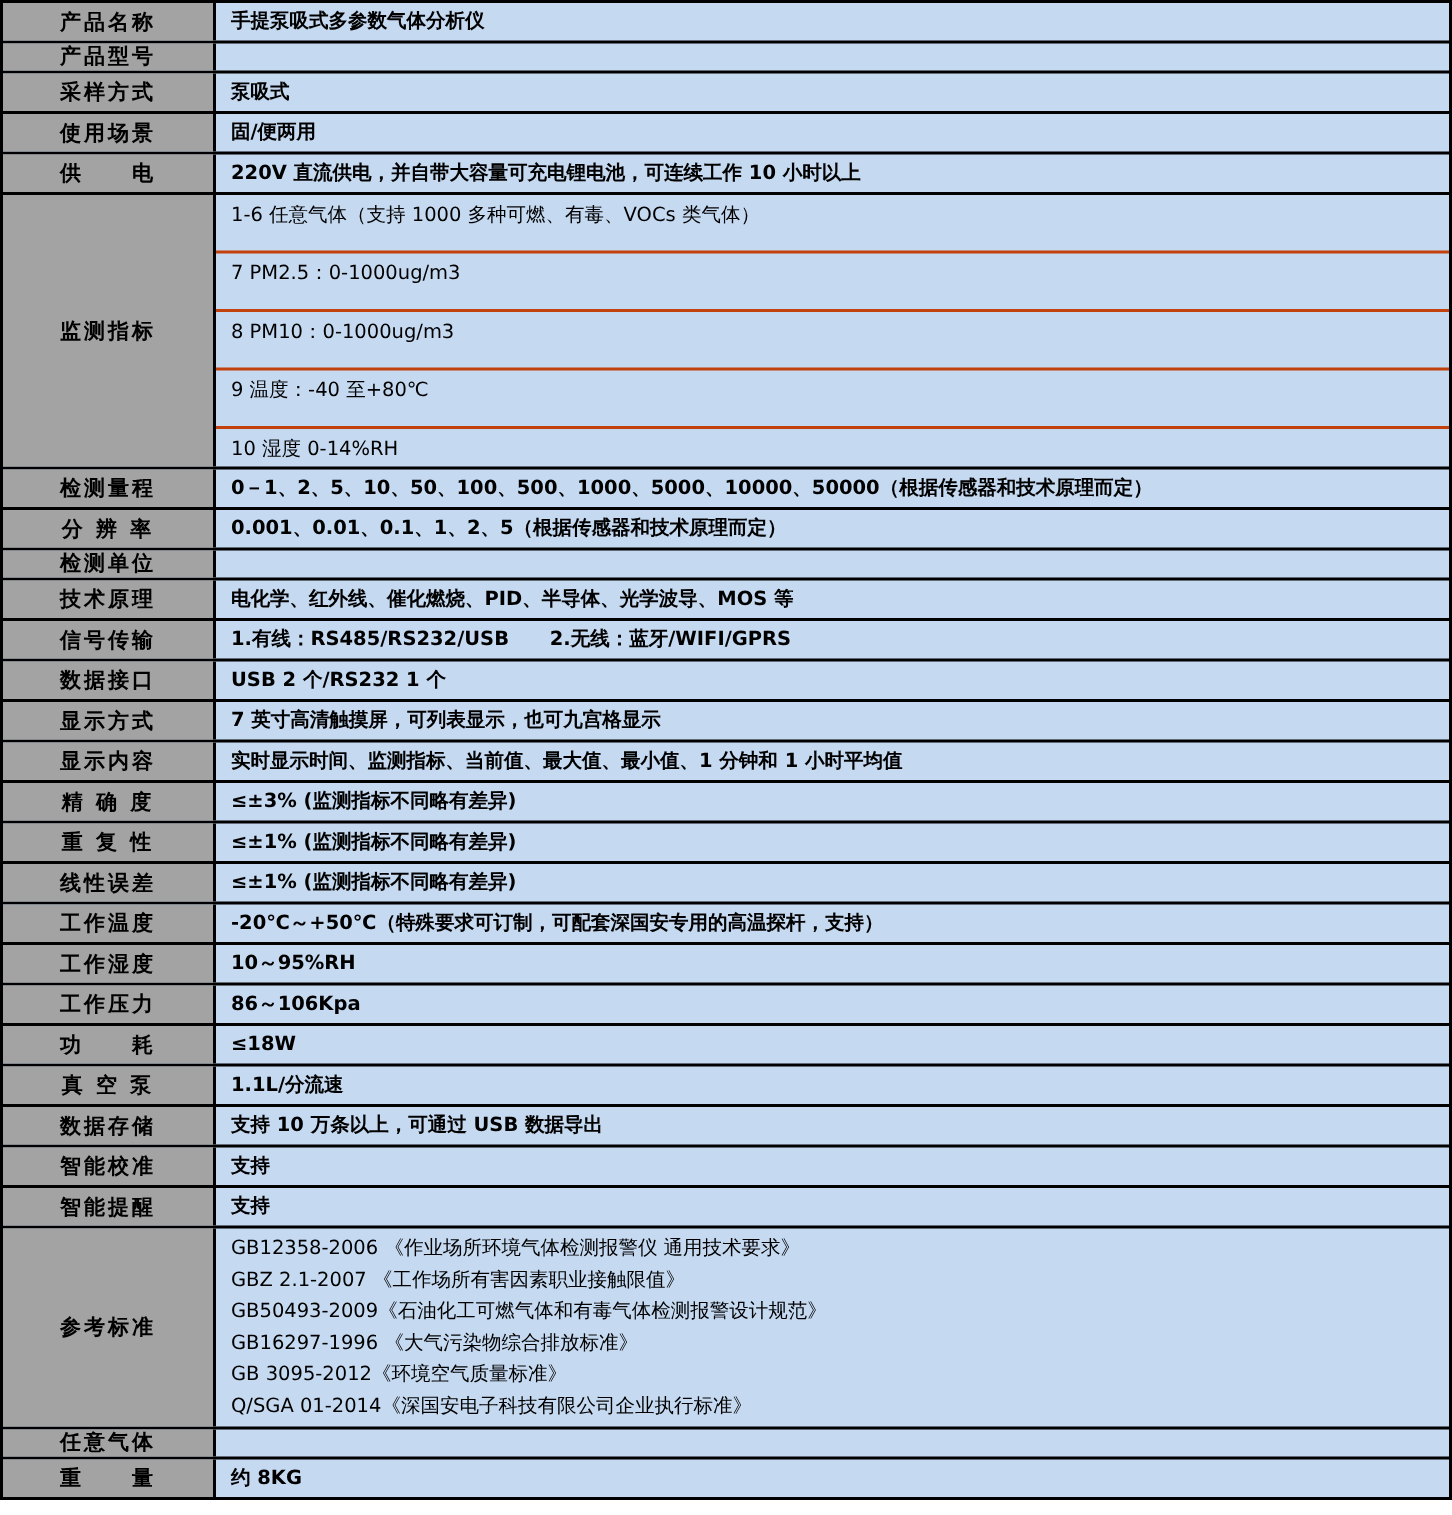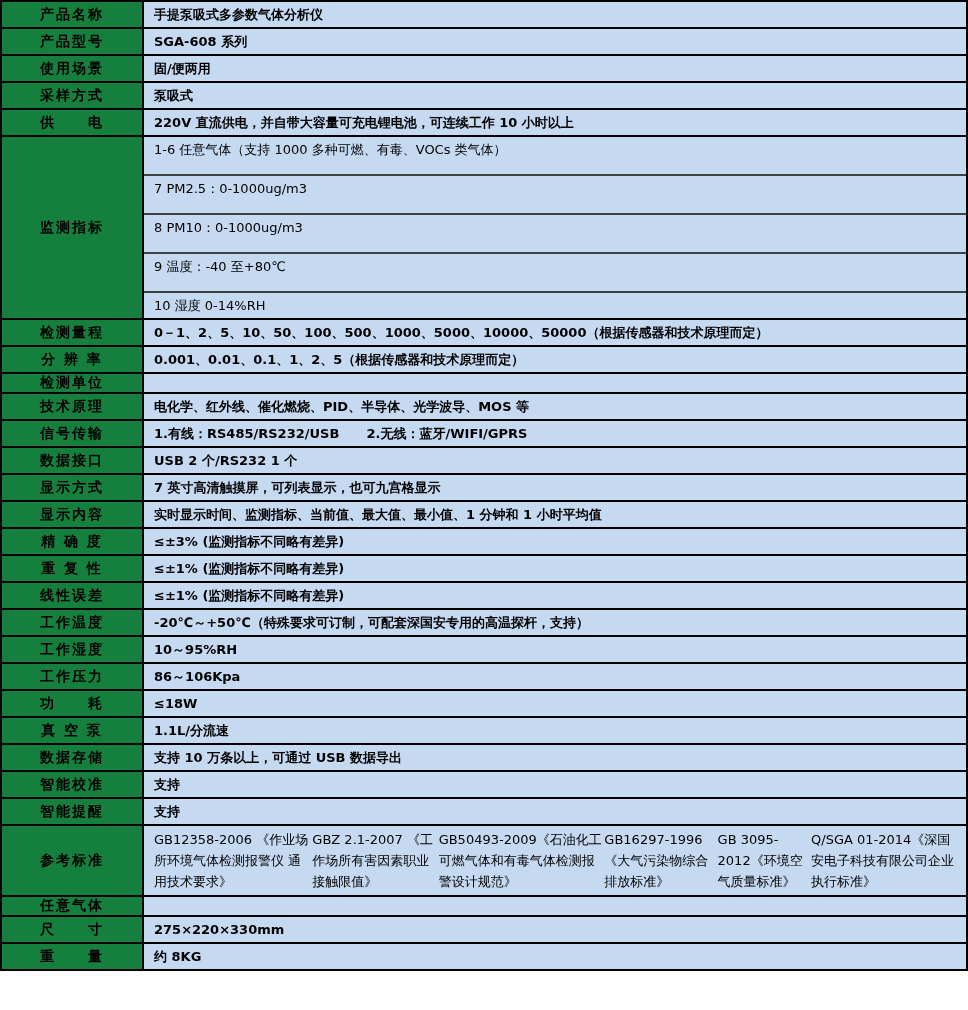--- a/index.html
+++ b/index.html
@@ -11,21 +11,21 @@
   .spec-table {
     width: 964px;
     border: 2px solid #000000;
     background: #C5D9F1;
   }
   .row { display: flex; border-top: 2px solid #000000; }
   .row:first-child { border-top: none; }
   .label-cell {
     flex: 0 0 136px;
     width: 136px;
-    background: #15803d;
+    background: #a3a3a3;
     border-right: 2px solid #000000;
     display: flex;
     align-items: center;
     justify-content: center;
     text-align: center;
     font-weight: bold;
     font-size: 14px;
     letter-spacing: 2px;
     padding: 0 2px;
     white-space: pre-wrap;
@@ -36,63 +36,62 @@
     display: flex;
     align-items: center;
     padding: 0 10px;
     font-size: 13px;
     white-space: pre-wrap;
     line-height: 17px;
     font-weight: bold;
   }
   .subrows { flex: 1 1 auto; display: flex; flex-direction: column; gap: 12px; }
   .subrow {
-    border-top: 2px solid #404040;
+    border-top: 2px solid #c2410c;
     min-height: 25px;
     display: flex;
     align-items: center;
     padding: 0 10px;
     font-size: 13px;
     white-space: pre-wrap;
   }
   .subrow:first-child { border-top: none; }
   .multiline {
     flex: 1 1 auto;
     display: flex;
-    flex-direction: row;
-    justify-content: flex-end;
+    flex-direction: column;
+    justify-content: space-between;
     padding: 3px 10px;
     font-size: 13px;
   }
   .line { line-height: 21px; white-space: pre-wrap; }
   .multiline.compact .line { line-height: 20px; }
 </style>
 </head>
 <body>
 
 <div class="spec-table">
 
   <div class="row">
     <div class="label-cell">产品名称</div>
     <div class="value-cell">手提泵吸式多参数气体分析仪</div>
   </div>
 
   <div class="row">
     <div class="label-cell">产品型号</div>
-    <div class="value-cell">SGA-608 系列</div>
+  </div>
+
+  <div class="row">
+    <div class="label-cell">采样方式</div>
+    <div class="value-cell">泵吸式</div>
   </div>
 
   <div class="row">
     <div class="label-cell">使用场景</div>
     <div class="value-cell">固/便两用</div>
-  </div>
-
-  <div class="row">
-    <div class="label-cell">采样方式</div>
-    <div class="value-cell">泵吸式</div>
   </div>
 
   <div class="row">
     <div class="label-cell">供　　电</div>
     <div class="value-cell">220V 直流供电，并自带大容量可充电锂电池，可连续工作 10 小时以上</div>
   </div>
 
   <div class="row">
     <div class="label-cell">监测指标</div>
     <div class="subrows">
@@ -207,23 +206,19 @@
       <div class="line">GB16297-1996 《大气污染物综合排放标准》</div>
       <div class="line">GB 3095-2012《环境空气质量标准》</div>
       <div class="line">Q/SGA 01-2014《深国安电子科技有限公司企业执行标准》</div>
     </div>
   </div>
 
   <div class="row">
     <div class="label-cell">任意气体</div>
   </div>
 
-  <div class="row">
-    <div class="label-cell">尺　　寸</div>
-    <div class="value-cell">275×220×330mm</div>
-  </div>
 
   <div class="row">
     <div class="label-cell">重　　量</div>
     <div class="value-cell">约 8KG</div>
   </div>
 
 </div>
 
 </body></html>

